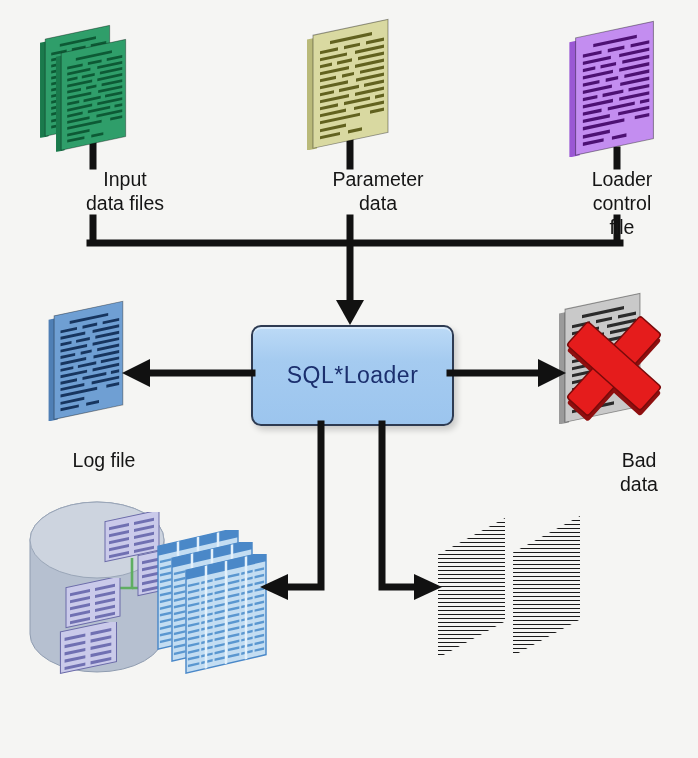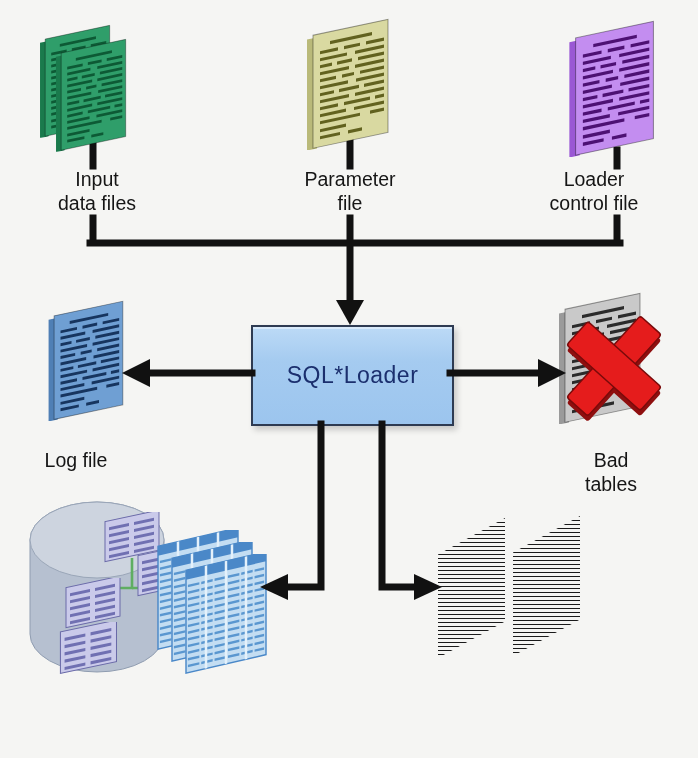--- a/index.html
+++ b/index.html
@@ -17,24 +17,24 @@
     --discard-stripe:#1a1a1a; --label-text:#151515;
   }
   html,body{margin:0;padding:0;background:#fff;}
   .stage{position:relative;width:698px;height:758px;background:var(--background);
     font-family:"Liberation Sans", sans-serif;overflow:hidden;}
   .overlay{position:absolute;left:0;top:0;width:698px;height:758px;}
   .overlay.back{z-index:1;} .icon{position:absolute;z-index:2;} .overlay.front{z-index:3;}
   .wire{stroke:var(--line);stroke-width:7;fill:none;stroke-linecap:square;stroke-linejoin:miter;}
   .head{fill:var(--line);}
   .label{position:absolute;z-index:4;transform:translateX(-50%);text-align:center;
-    font-size:19.5px;line-height:24px;color:var(--label-text);white-space:pre-line;}
+    font-size:19.5px;line-height:24px;color:var(--label-text);white-space:pre-line;margin-left:28px;}
   .loader-box{position:absolute;z-index:2;left:251px;top:325px;width:199px;height:97px;
     background:linear-gradient(180deg,#bcdaf6 0%,var(--box-fill) 35%,#9cc5ee 100%);
-    border:2px solid var(--box-border);border-radius:0;
+    border:2px solid var(--box-border);border-radius:10px;
     box-shadow:inset 0 2px 0 #d9eafa, 3px 4px 6px rgba(0,0,0,.18);
     display:flex;align-items:center;justify-content:center;}
   .loader-box span{font-size:23px;color:var(--box-text);letter-spacing:.5px;}
   
   .d-sheet{fill:var(--fill);stroke:rgba(0,0,0,.38);stroke-width:1;}
   .d-spine{fill:var(--spine);}
   .d-lines line{stroke:var(--stripe);stroke-width:3.2;}
   .ig-sheet{fill:var(--index-grid);stroke:#6a6aa8;stroke-width:1;}
   .ig-lines line{stroke:var(--index-stripe);stroke-width:3;}
   .tg-sheet{fill:var(--table-fill);stroke:#4a88c8;stroke-width:1.5;}
@@ -187,19 +187,19 @@
     <polygon class="head" points="538,359 538,387 566,373"></polygon>
     <path class="wire" d="M321,424 V587 H286"></path>
     <polygon class="head" points="288,574 288,600 260,587"></polygon>
     <path class="wire" d="M382,424 V587 H416"></path>
     <polygon class="head" points="414,574 414,600 442,587"></polygon>
   </svg>
 
   <div class="label" style="left:97px;top:167px">Input
 data files</div>
   <div class="label" style="left:350px;top:167px">Parameter
-file</div>
+data</div>
   <div class="label" style="left:594px;top:167px">Loader
 control file</div>
   <div class="label" style="left:76px;top:448px">Log file</div>
-  <div class="label" style="left:611px;top:448px">Bad tables</div>
+  <div class="label" style="left:611px;top:448px">Bad data</div>
 
 </div>
 
 </body></html>

